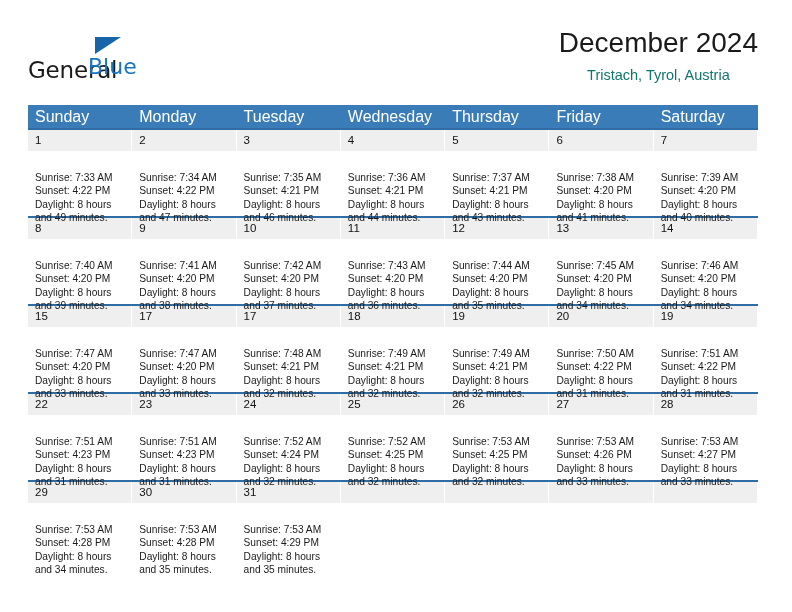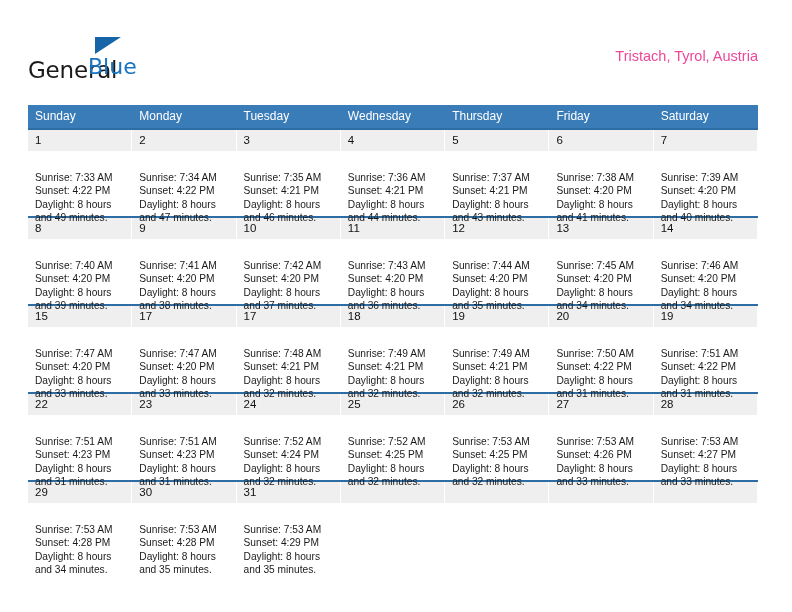--- a/index.html
+++ b/index.html
@@ -75,40 +75,41 @@
   }
   .cal-title {
     font-size: 28px;
     color: #1a1a1a;
     font-weight: 400;
     line-height: 34px;
     white-space: nowrap;
   }
   .cal-subtitle {
     font-size: 14.5px;
-    color: #ec4899;
+    color: #0f766e;
     font-weight: 400;
     line-height: 20px;
-    margin-top: 20px;
+    margin-top: 5px;
     white-space: nowrap;
+    text-align: center;
   }
 
   
   .calendar {
     position: absolute;
     left: 28px;
     top: 105px;
     width: 730px;
     border-collapse: collapse;
     table-layout: fixed;
   }
   .calendar th {
     background: #3A7CB8;
     color: #ffffff;
-    font-size: 12px;
+    font-size: 16px;
     font-weight: 400;
     text-align: left;
     padding: 5px 0 5px 7px;
     line-height: 13px;
     border: none;
   }
   .calendar td {
     vertical-align: top;
     padding: 0;
     border: none;
@@ -155,20 +156,21 @@
 
   <div class="header">
 
     <div class="brand">
       <span class="brand-general">General</span>
       <span class="brand-triangle"></span>
       <span class="brand-blue">Blue</span>
     </div>
 
     <div class="title-block">
+      <div class="cal-title">December 2024</div>
       <div class="cal-subtitle">Tristach, Tyrol, Austria</div>
     </div>
 
   </div>
 
   <table class="calendar">
     <thead>
       <tr id="head-row">
           <th>Sunday</th>
           <th>Monday</th>

